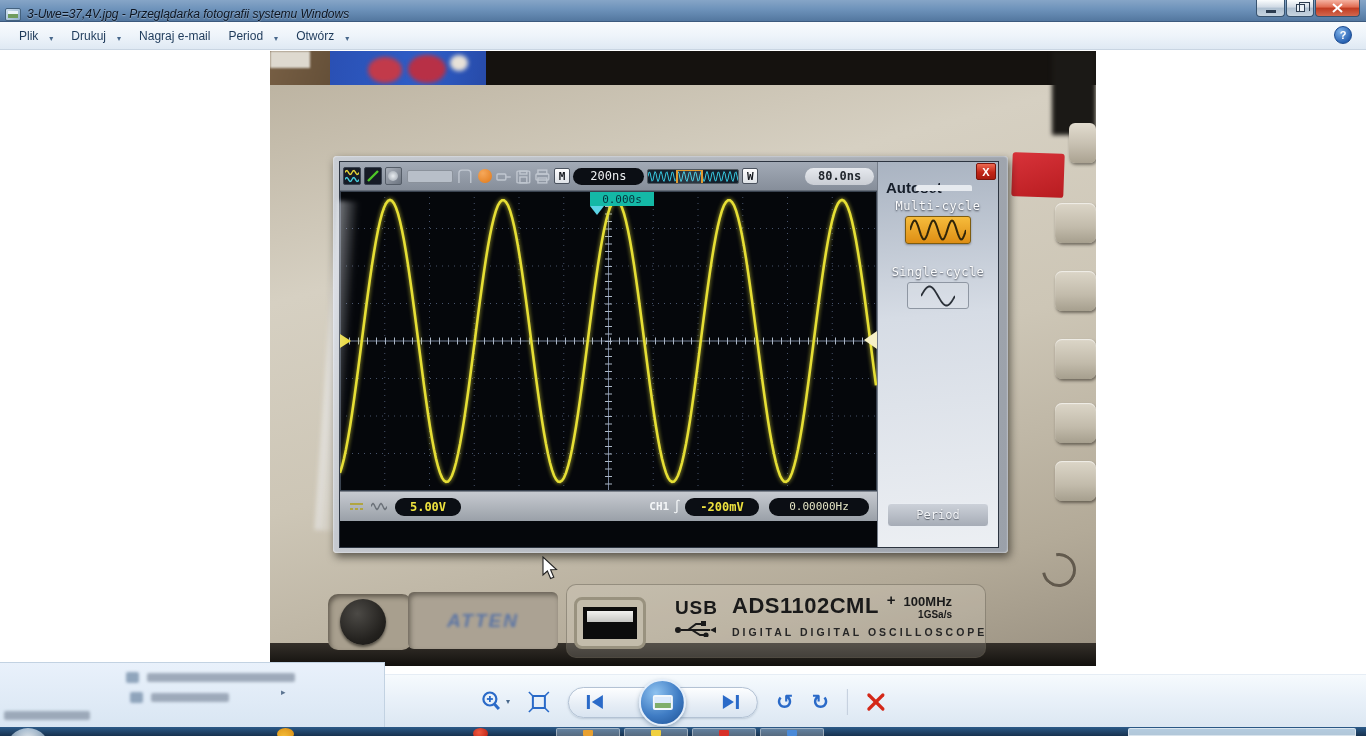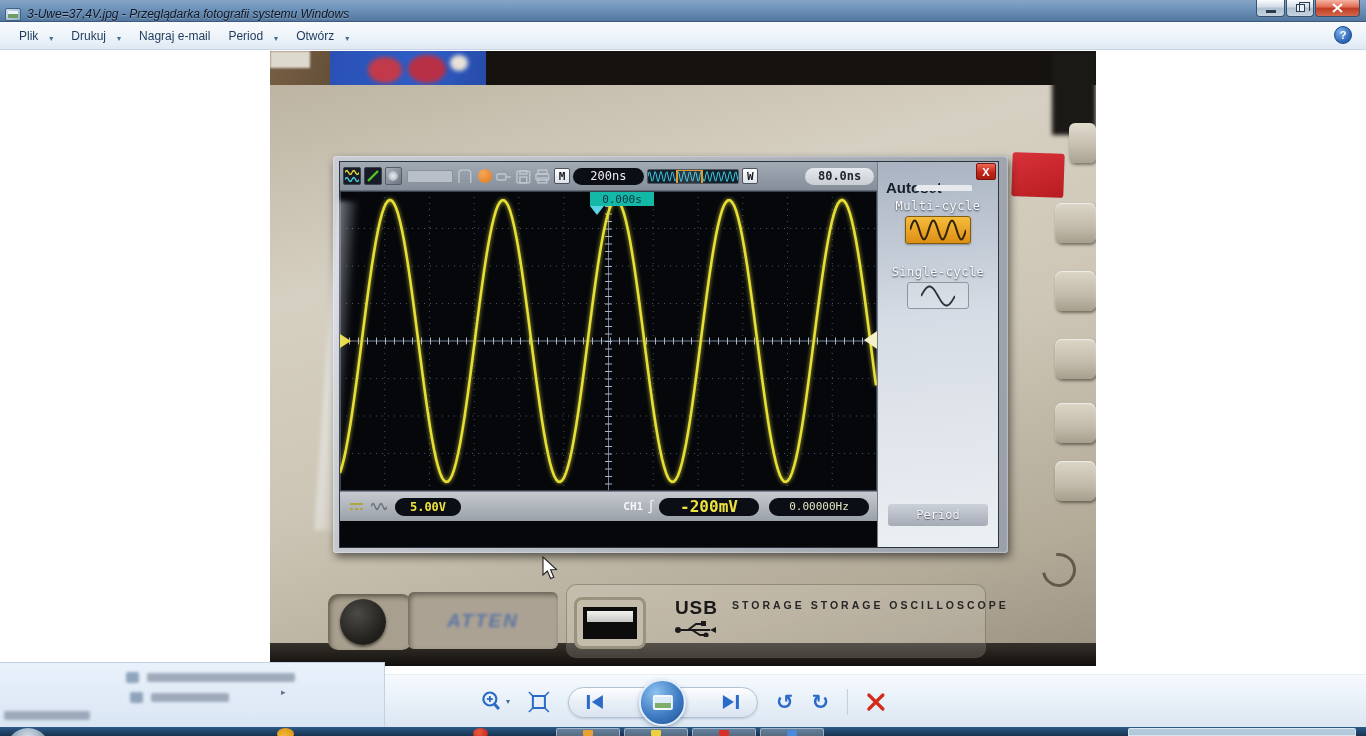--- a/index.html
+++ b/index.html
@@ -103,21 +103,21 @@
   .mg .ml { font-size:11px; font-weight:bold; color:#ab9500; text-shadow:0 0 2px rgba(220,200,40,.55); }
   .mg:nth-child(4) .ml { color:#c07818; }
   .mbox { height:18px; padding:0 7px; background:#050505; border-radius:2px; color:#eee23e; font-size:12px; font-weight:bold;
     display:flex; align-items:center; justify-content:center; }
 
   .status-strip { height:30px; background:linear-gradient(180deg,#c6cad0,#9aa0a8); border-top:1px solid #7d838c;
     display:flex; align-items:center; padding:0 8px; font-family:"DejaVu Sans Mono",monospace; }
   .vdiv-pill { width:66px; height:18px; font-size:12px; font-weight:bold; color:#eee23e; margin-left:8px; }
   .ch-label { font-size:11px; font-weight:bold; color:#f4f6f8; margin-left:auto; }
   .edge-sym { color:#f4f6f8; font-size:13px; margin:0 4px; }
-  .off-pill { width:100px; height:18px; font-size:16px; font-weight:bold; color:#eee23e; }
+  .off-pill { width:74px; height:18px; font-size:12px; font-weight:bold; color:#eee23e; }
   .freq-pill { width:100px; height:18px; font-size:11px; color:#e4e4c4; margin-left:10px; }
 
   .lcd-right { position:relative; width:121px; background:linear-gradient(175deg,#a9b3c1,#d6dce5 40%,#eceff3);
     border-left:1px solid #767e8a; font-family:"DejaVu Sans Mono",monospace; }
   .autoset-hdr { position:absolute; left:8px; top:17px; font:bold 15px "Liberation Sans",sans-serif; color:#161e2a; }
   .panel-close { position:absolute; right:2px; top:1px; width:20px; height:17px; border-radius:2px;
     background:linear-gradient(#ee6a52,#c22618 55%,#a81c10); border:1px solid #7c150c; color:#fff;
     font:bold 11px "Liberation Sans",sans-serif; display:flex; align-items:center; justify-content:center; }
   .panel-notch { position:absolute; left:38px; top:23px; width:56px; height:6px; background:#e6eaef; border-radius:2px 2px 0 0; }
   .cycle-label { position:absolute; width:100%; text-align:center; font-size:12px; color:#fbfcfd; letter-spacing:.5px; text-shadow:0 1px 2px rgba(30,36,48,.9); }
@@ -397,21 +397,29 @@
         <circle cx="4" cy="11" r="3" fill="#1a1a1a"></circle>
         <line x1="7" y1="11" x2="36" y2="11" stroke="#1a1a1a" stroke-width="2"></line>
         <path d="M36,11 L42,8 L42,14 Z" fill="#1a1a1a"></path>
         <path d="M14,11 L22,5 L28,5" stroke="#1a1a1a" stroke-width="2" fill="none"></path>
         <rect x="27" y="2" width="5" height="5" fill="#1a1a1a"></rect>
         <path d="M18,11 L26,16 L30,16" stroke="#1a1a1a" stroke-width="2" fill="none"></path>
         <circle cx="32" cy="16" r="2.6" fill="#1a1a1a"></circle>
       </svg>
     </div>
     <div class="abs model-block">
-      <div class="model-sub">STORAGE STORAGE OSCILLOSCOPE</div>
+      <div class="model-row">
+        <span class="model-name">ADS1102CML</span>
+        <span class="model-plus">+</span>
+        <span class="spec-col">
+          <span class="spec-bw">100MHz</span>
+          <span class="spec-rate">1GSa/s</span>
+        </span>
+      </div>
+      <div class="model-sub">DIGITAL DIGITAL OSCILLOSCOPE</div>
     </div>
 
     <svg class="abs cursor" width="18" height="26" viewBox="0 0 18 26">
       <path d="M1,1 L1,19 L5.4,15 L8.6,22.5 L11.8,21.2 L8.6,13.8 L14.5,13.5 Z" fill="#fff" stroke="#222" stroke-width="1.1"></path>
     </svg>
   </div>
 </div>
 
 <div class="viewer-toolbar">
   <div class="vt-center">

